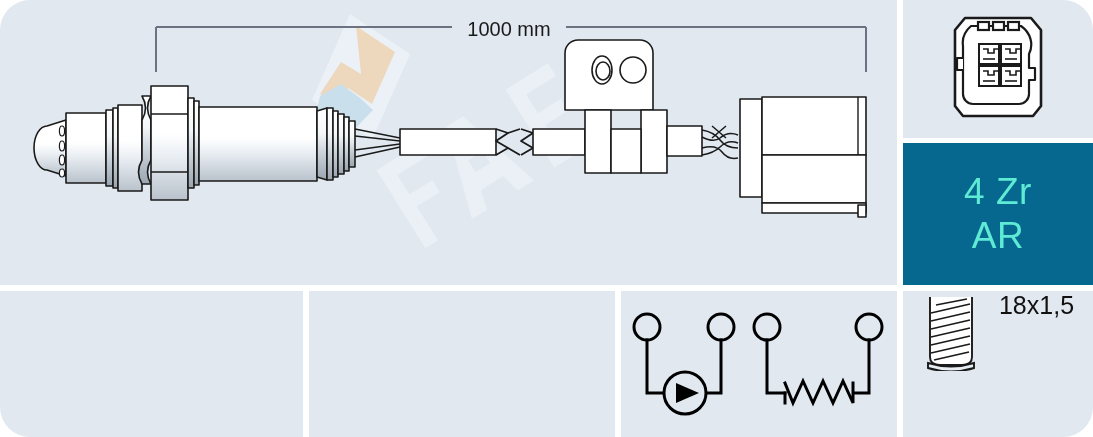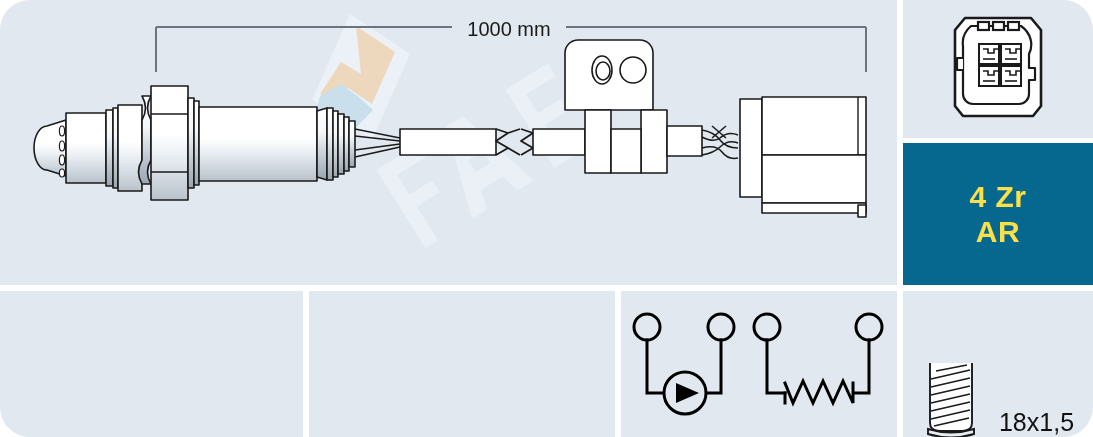--- a/index.html
+++ b/index.html
@@ -34,33 +34,33 @@
   #panel-thread    { left: 903px; top: 291px; width: 190px; height: 146px; }
 
   #panel-badge {
     background: #06688f;
     display: flex;
     flex-direction: column;
     align-items: center;
     justify-content: center;
   }
   .badge-line {
-    color: #fde047;
-    font-size: 30px;
-    font-weight: bold;
+    color: #5eead4;
+    font-size: 37px;
+    font-weight: normal;
     line-height: 1.18;
     letter-spacing: 0.5px;
   }
 
   .svg-fill { display: block; width: 100%; height: 100%; }
 
   
   #panel-thread .thread-inner {
     display: flex;
-    align-items: flex-end;
+    align-items: flex-start;
     justify-content: center;
     height: 100%;
     gap: 19px;
   }
   .thread-label {
     font-size: 25px;
     color: #111111;
     font-family: "Liberation Sans", sans-serif;
   }
 </style>

